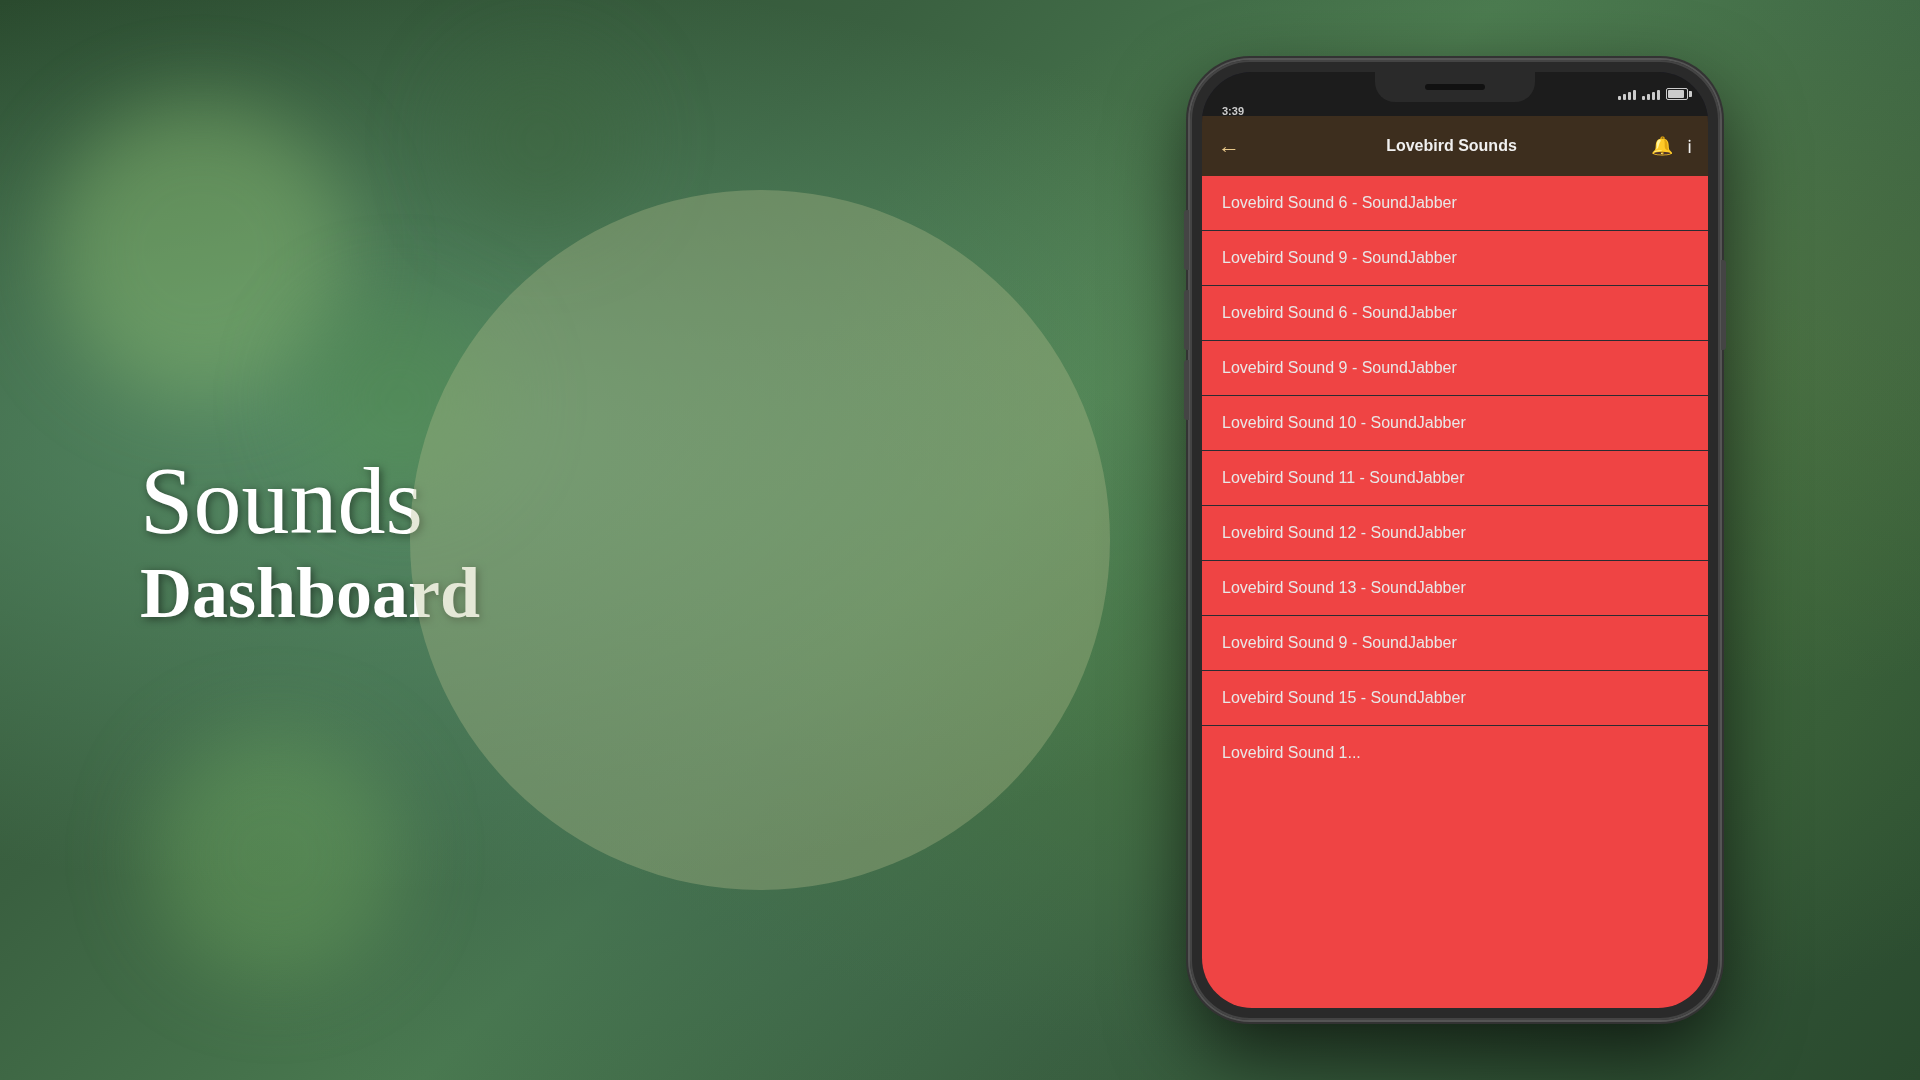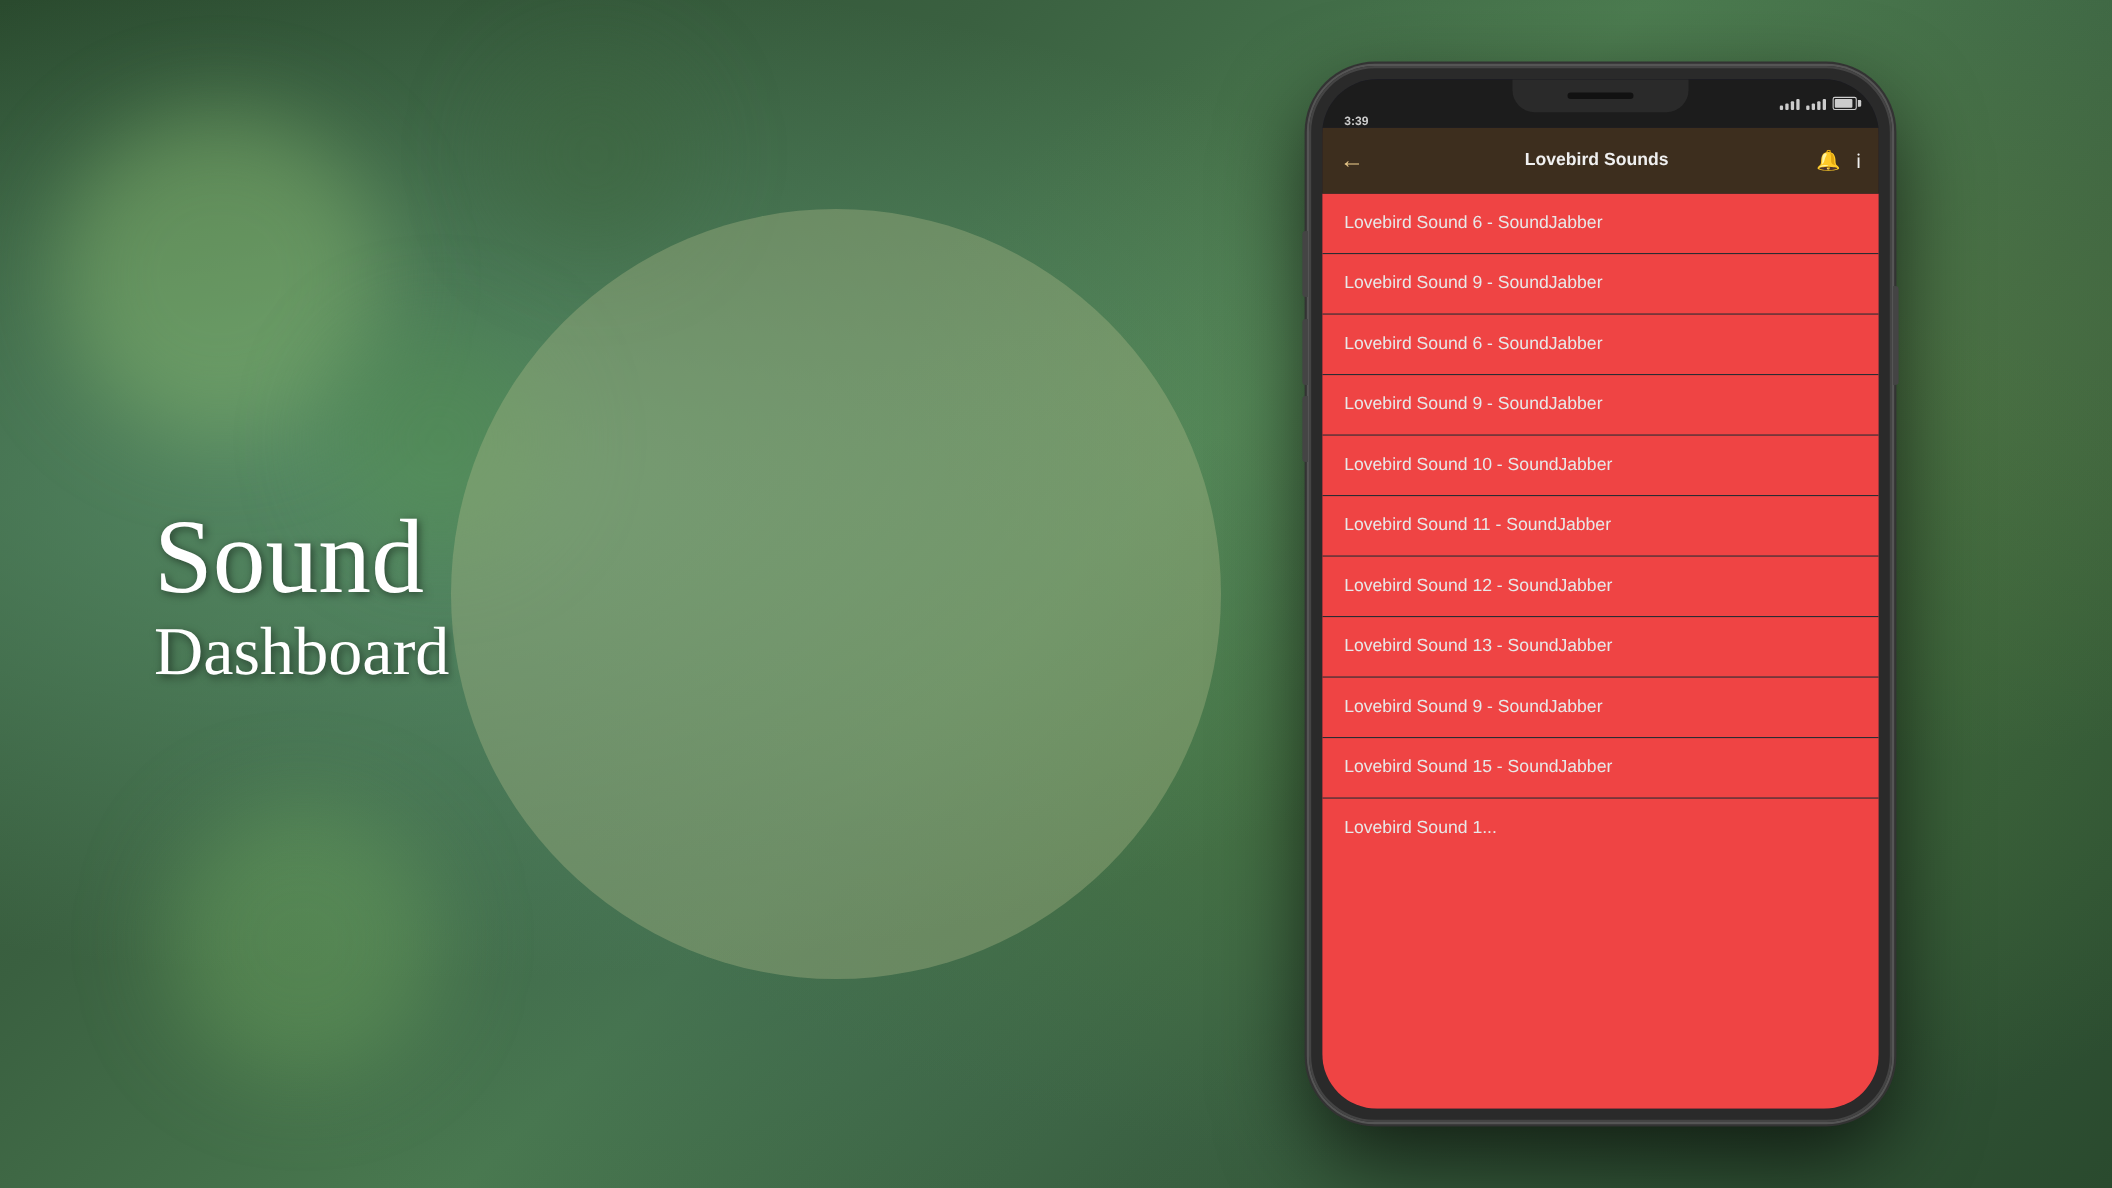--- a/index.html
+++ b/index.html
@@ -62,22 +62,22 @@
     }
 
     .left-text .line1 {
       font-size: 96px;
       font-weight: 400;
       line-height: 1.1;
       display: block;
     }
 
     .left-text .line2 {
-      font-size: 62px;
-      font-weight: 400;
+      font-size: 72px;
+      font-weight: 700;
       line-height: 1.1;
       display: block;
     }
 
     
     .circle-bg {
       position: absolute;
       width: 700px;
       height: 700px;
       border-radius: 50%;
@@ -317,21 +317,21 @@
 </head>
 <body>
 
 <div class="bg"></div>
 <div class="bokeh bokeh-1"></div>
 <div class="bokeh bokeh-2"></div>
 <div class="bokeh bokeh-3"></div>
 <div class="bokeh bokeh-4"></div>
 
 <div class="left-text">
-  <span class="line1">Sound</span>
+  <span class="line1">Sounds</span>
   <span class="line2">Dashboard</span>
 </div>
 
 <div class="circle-bg"></div>
 
 <div class="phone-wrapper">
   <div class="phone-frame">
     <div class="phone-screen">
 
       <div class="notch">

